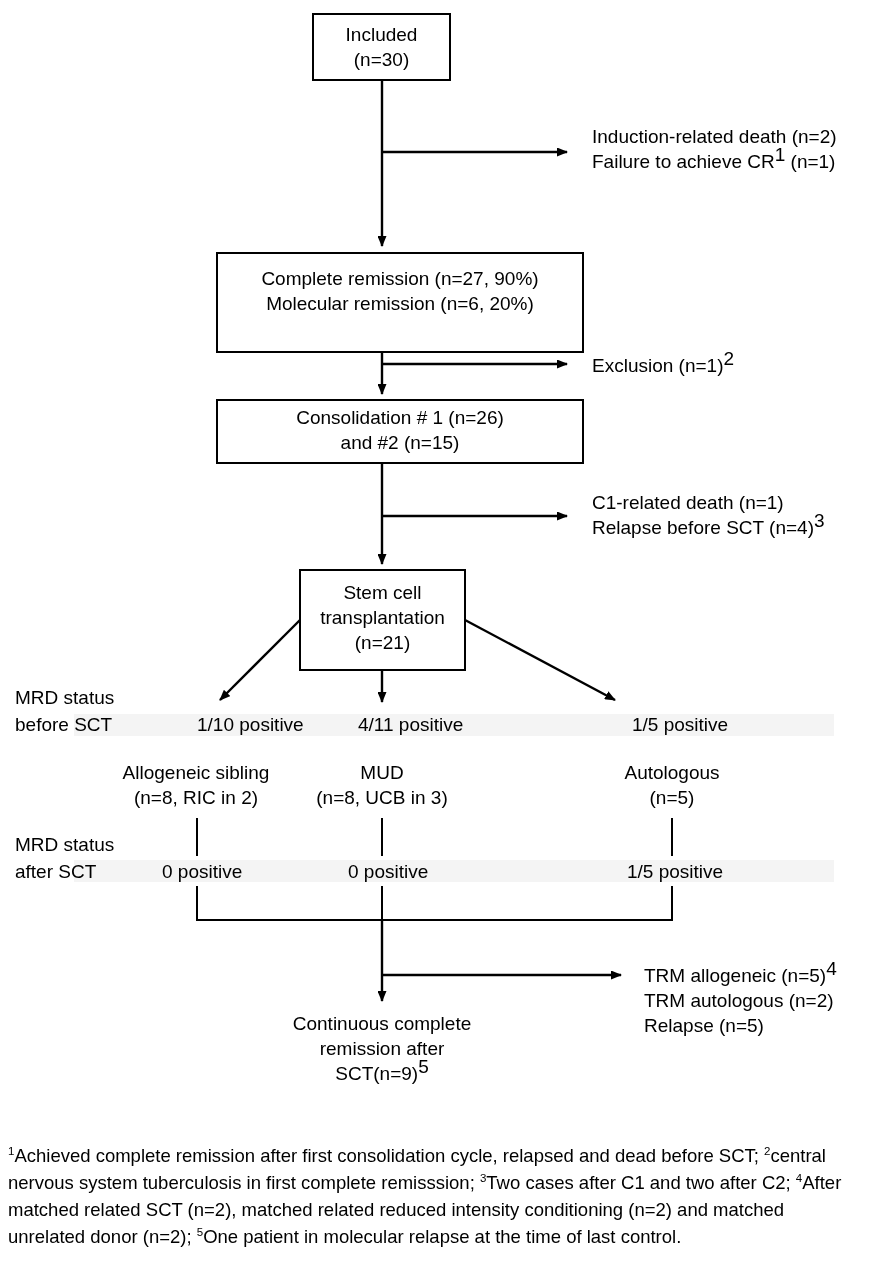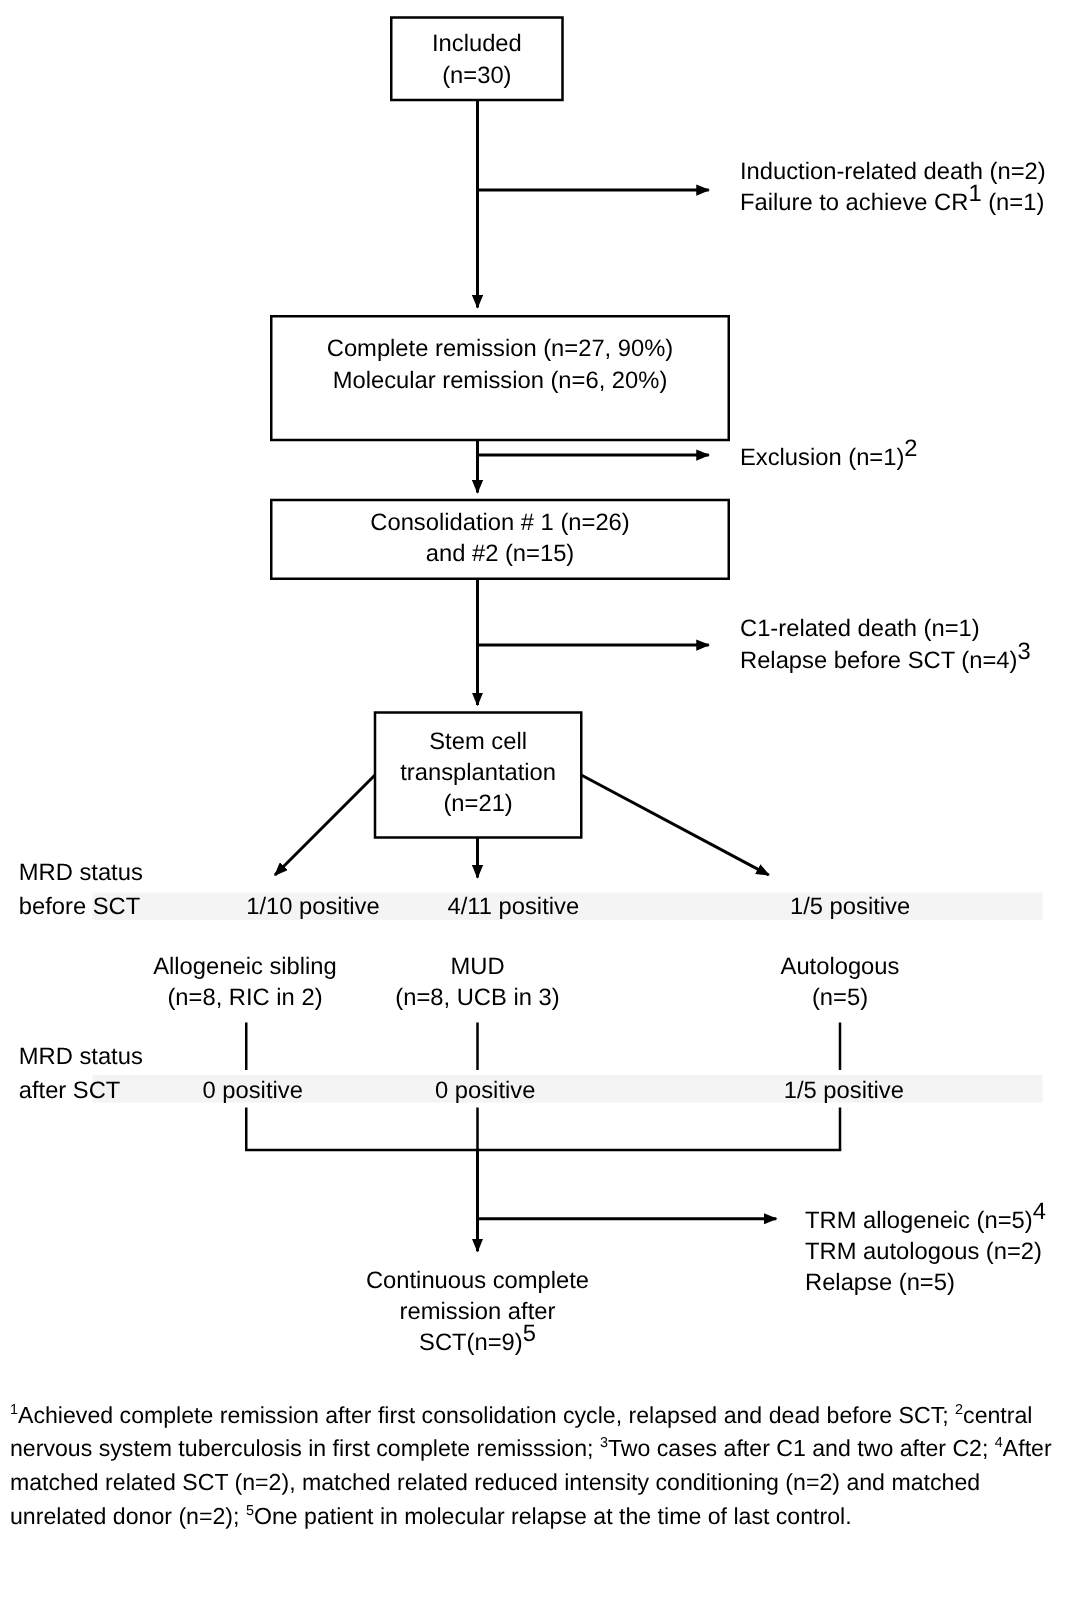--- a/index.html
+++ b/index.html
@@ -53,21 +53,21 @@
     stroke: #000000;
     stroke-width: 2;
     fill: none;
   }
   .band {
     fill: #f4f4f4;
   }
   .footnote {
     position: absolute;
     left: 8px;
-    top: 1118px;
+    top: 1142px;
     width: 853px;
     font-family: "Liberation Sans", sans-serif;
     font-size: 18.5px;
     line-height: 27px;
     color: #000000;
     text-align: left;
   }
   .footnote sup {
     font-size: 11.5px;
     vertical-align: super;

